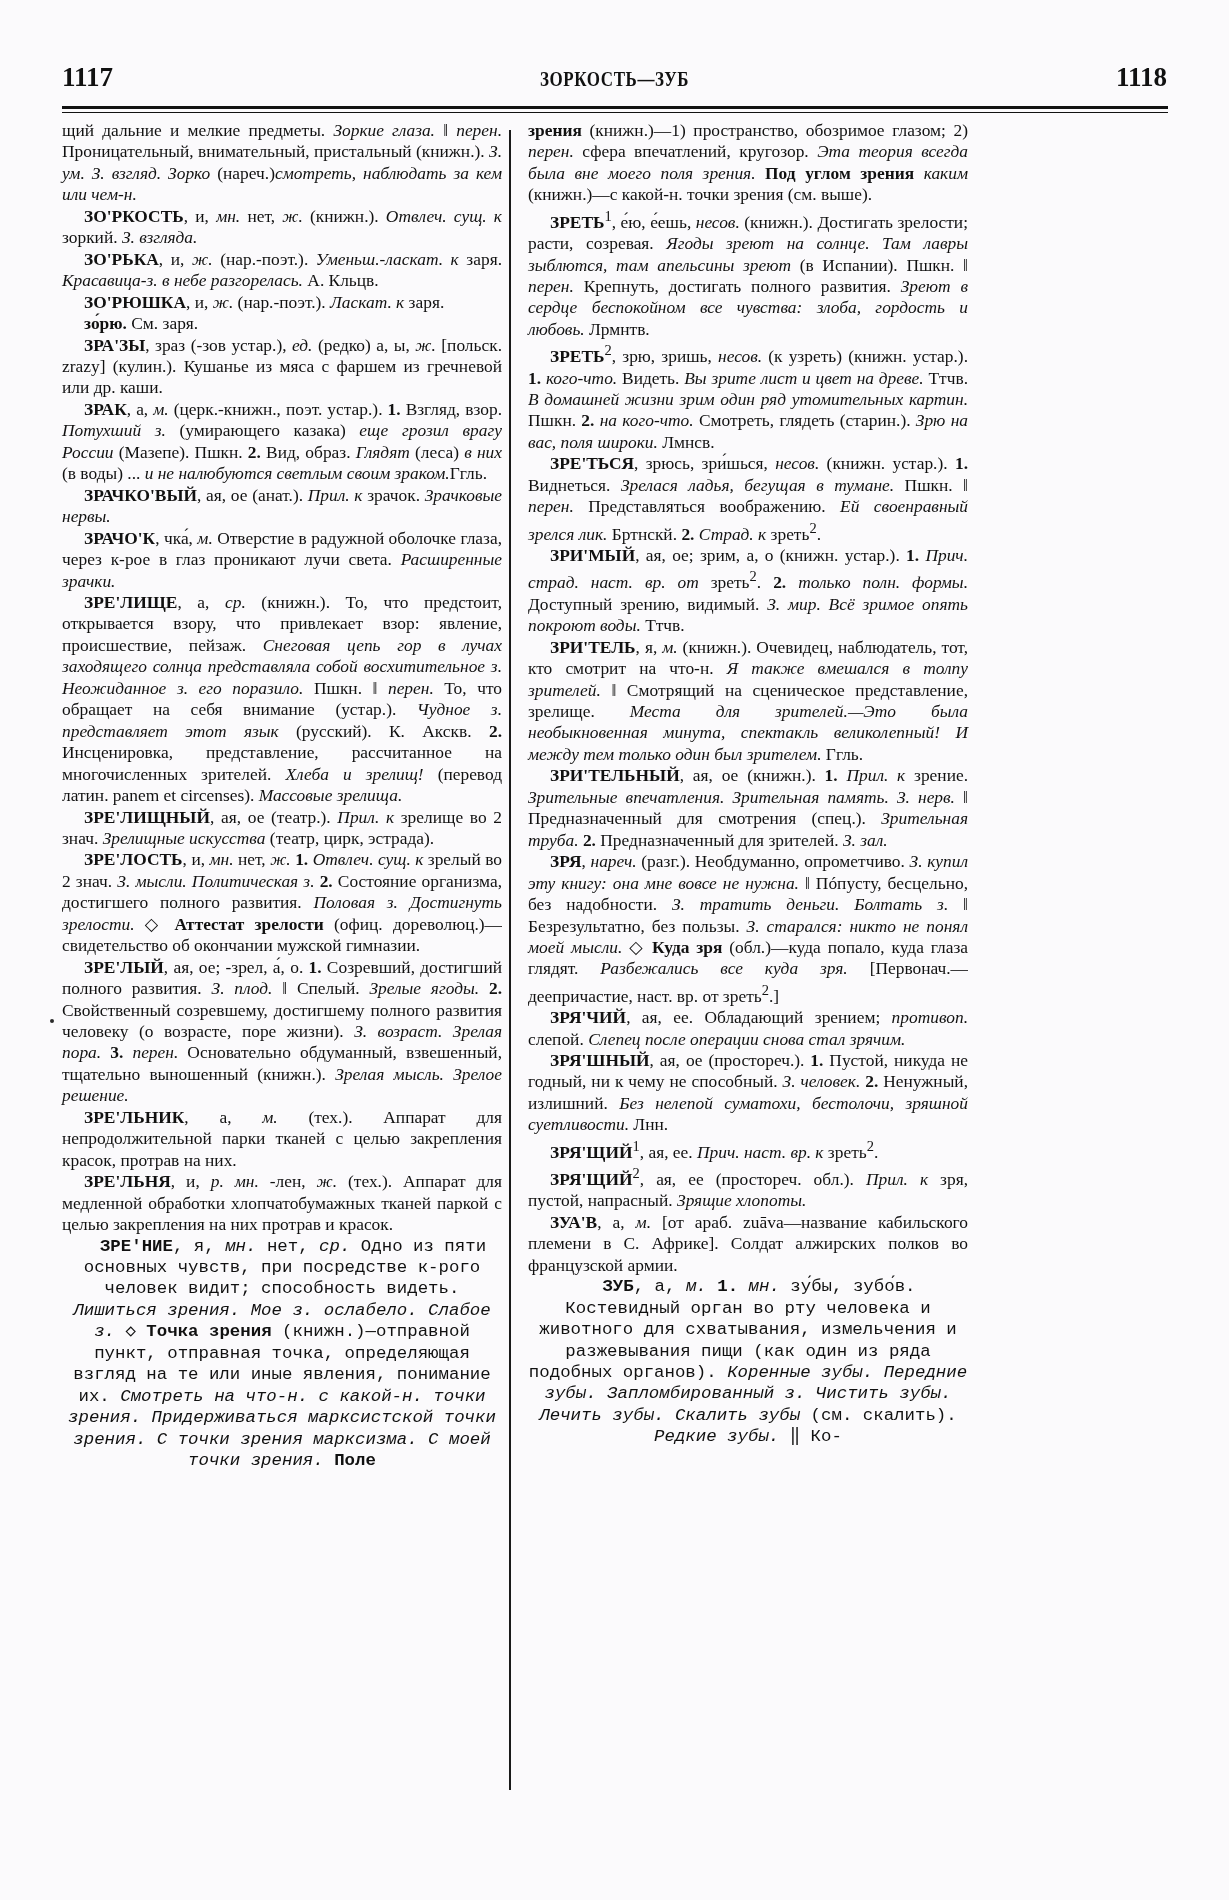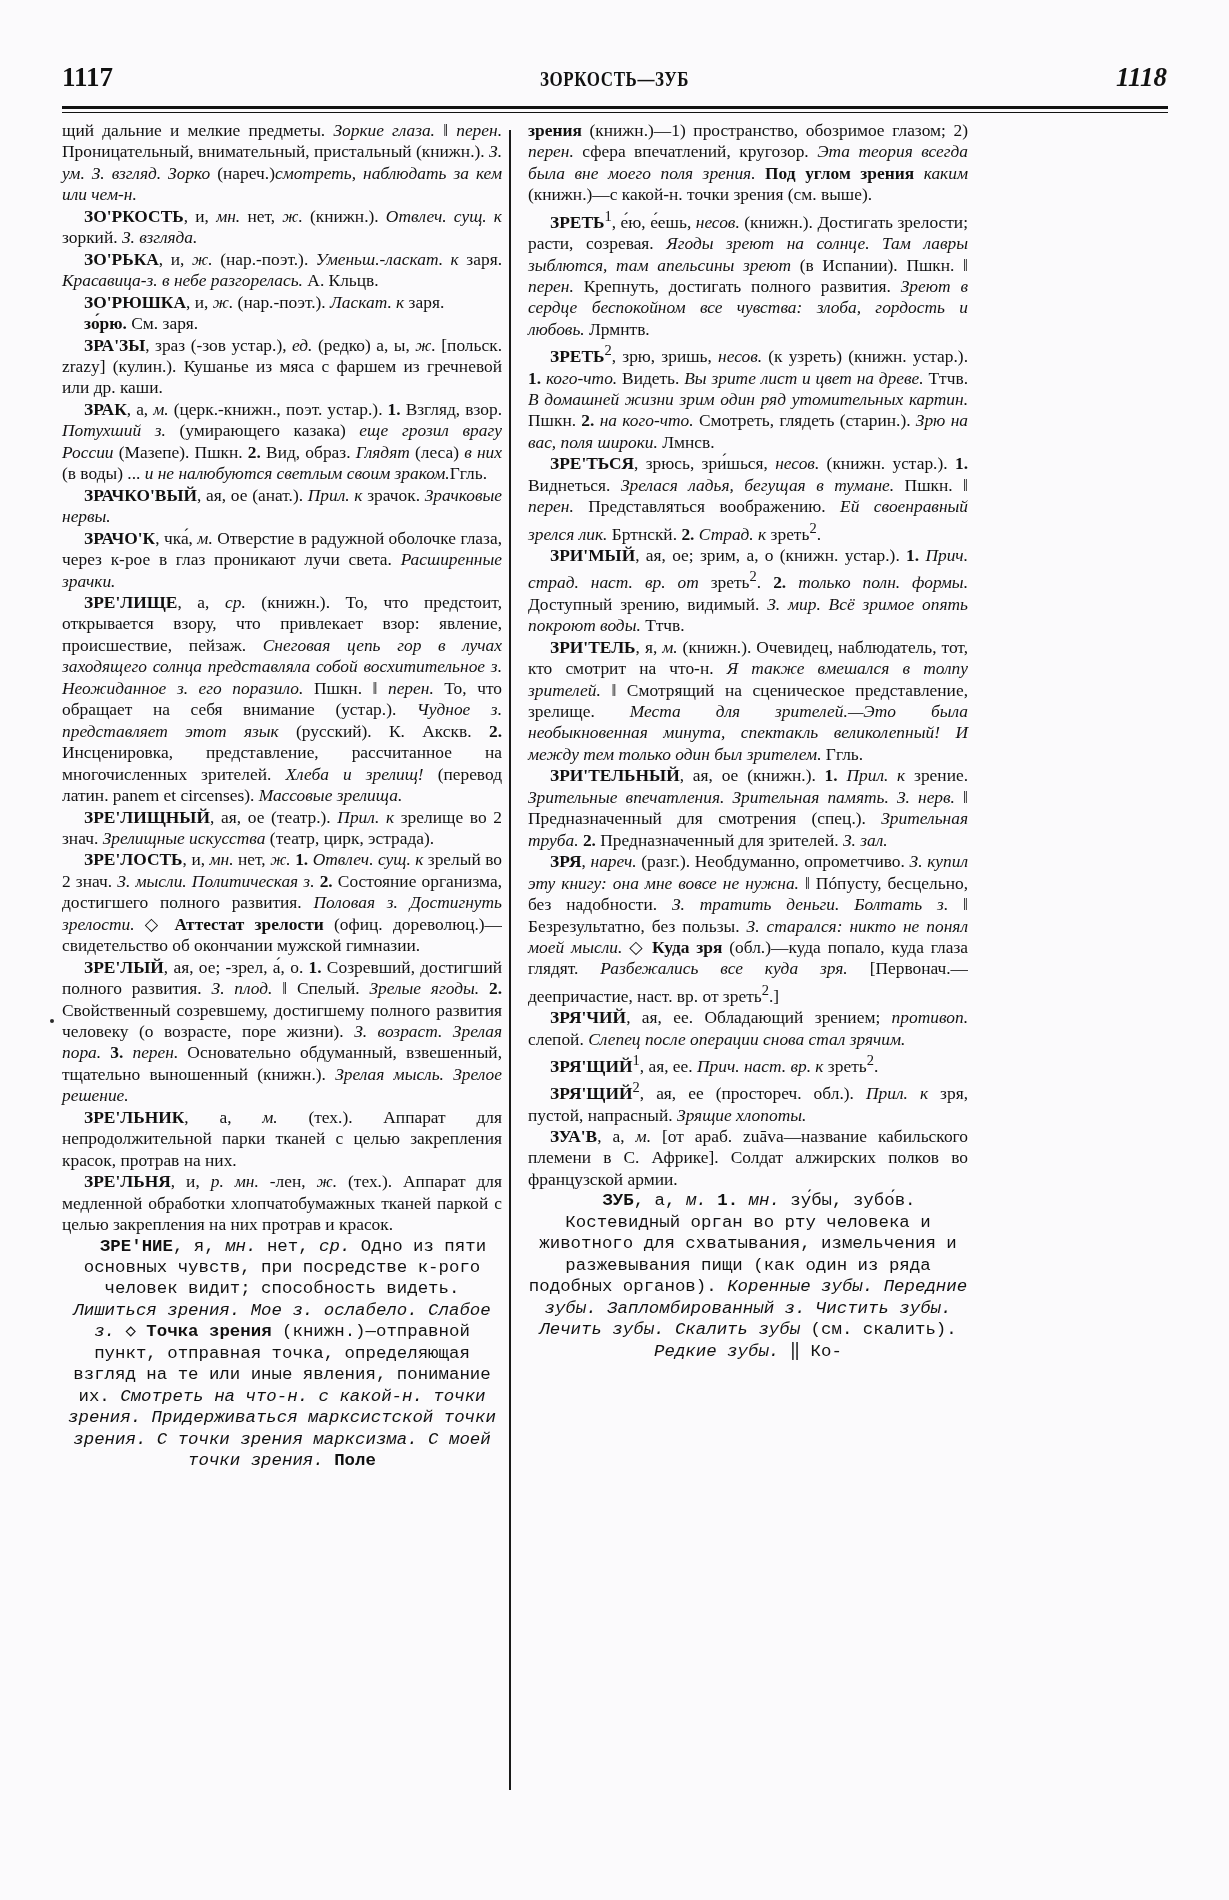--- a/index.html
+++ b/index.html
@@ -19,21 +19,21 @@
   
   .runhead{
     position:absolute;left:62px;top:62px;width:1105px;height:44px;
   }
   .folio{
     position:absolute;top:0;
     font-family:"Liberation Serif","DejaVu Serif",serif;
     font-weight:bold;font-size:27px;letter-spacing:0px;
   }
   .folio-l{left:0;}
-  .folio-r{right:0;font-style:italic;}
+  .folio-r{right:0;}
   .runtitle{
     position:absolute;left:0;right:0;top:6px;
     text-align:center;
     font-weight:bold;font-size:17px;
     letter-spacing:0.6px;
     transform:scaleY(1.18);
     transform-origin:center top;
   }
   .rule{
     position:absolute;left:62px;top:106px;width:1106px;
@@ -108,20 +108,21 @@
     <div class="col col-right" id="col-right">
         <p class="cont"><b>зрения</b> (книжн.)—1) пространство, обозримое глазом; 2) <i>перен.</i> сфера впечатлений, кругозор. <i>Эта теория всегда была вне моего поля зрения.</i> <b>Под углом зрения</b> <i>каким</i> (книжн.)—с какой-н. точки зрения (см. выше).</p>
         <p class="entry"><b>ЗРЕТЬ</b><sup>1</sup>, е́ю, е́ешь, <i>несов.</i> (книжн.). Достигать зрелости; расти, созревая. <i>Ягоды зреют на солнце. Там лавры зыблются, там апельсины зреют</i> (в Испании). Пшкн. ‖ <i>перен.</i> Крепнуть, достигать полного развития. <i>Зреют в сердце беспокойном все чувства: злоба, гордость и любовь.</i> Лрмнтв.</p>
         <p class="entry"><b>ЗРЕТЬ</b><sup>2</sup>, зрю, зришь, <i>несов.</i> (к узреть) (книжн. устар.). <b>1.</b> <i>кого-что.</i> Видеть. <i>Вы зрите лист и цвет на древе.</i> Ттчв. <i>В домашней жизни зрим один ряд утомительных картин.</i> Пшкн. <b>2.</b> <i>на кого-что.</i> Смотреть, глядеть (старин.). <i>Зрю на вас, поля широки.</i> Лмнсв.</p>
         <p class="entry"><b>ЗРЕ'ТЬСЯ</b>, зрюсь, зри́шься, <i>несов.</i> (книжн. устар.). <b>1.</b> Виднеться. <i>Зрелася ладья, бегущая в тумане.</i> Пшкн. ‖ <i>перен.</i> Представляться воображению. <i>Ей своенравный зрелся лик.</i> Бртнскй. <b>2.</b> <i>Страд. к</i> зреть<sup>2</sup>.</p>
         <p class="entry"><b>ЗРИ'МЫЙ</b>, ая, ое; зрим, а, о (книжн. устар.). <b>1.</b> <i>Прич. страд. наст. вр. от</i> зреть<sup>2</sup>. <b>2.</b> <i>только полн. формы.</i> Доступный зрению, видимый. <i>З. мир. Всё зримое опять покроют воды.</i> Ттчв.</p>
         <p class="entry"><b>ЗРИ'ТЕЛЬ</b>, я, <i>м.</i> (книжн.). Очевидец, наблюдатель, тот, кто смотрит на что-н. <i>Я также вмешался в толпу зрителей.</i> ‖ Смотрящий на сценическое представление, зрелище. <i>Места для зрителей.—Это была необыкновенная минута, спектакль великолепный! И между тем только один был зрителем.</i> Ггль.</p>
         <p class="entry"><b>ЗРИ'ТЕЛЬНЫЙ</b>, ая, ое (книжн.). <b>1.</b> <i>Прил. к</i> зрение. <i>Зрительные впечатления. Зрительная память. З. нерв.</i> ‖ Предназначенный для смотрения (спец.). <i>Зрительная труба.</i> <b>2.</b> Предназначенный для зрителей. <i>З. зал.</i></p>
         <p class="entry"><b>ЗРЯ</b>, <i>нареч.</i> (разг.). Необдуманно, опрометчиво. <i>З. купил эту книгу: она мне вовсе не нужна.</i> ‖ Пóпусту, бесцельно, без надобности. <i>З. тратить деньги. Болтать з.</i> ‖ Безрезультатно, без пользы. <i>З. старался: никто не понял моей мысли.</i> ◇ <b>Куда зря</b> (обл.)—куда попало, куда глаза глядят. <i>Разбежались все куда зря.</i> [Первонач.—деепричастие, наст. вр. от зреть<sup>2</sup>.]</p>
         <p class="entry"><b>ЗРЯ'ЧИЙ</b>, ая, ее. Обладающий зрением; <i>противоп.</i> слепой. <i>Слепец после операции снова стал зрячим.</i></p>
+        <p class="entry"><b>ЗРЯ'ШНЫЙ</b>, ая, ое (простореч.). <b>1.</b> Пустой, никуда не годный, ни к чему не способный. <i>З. человек.</i> <b>2.</b> Ненужный, излишний. <i>Без нелепой суматохи, бестолочи, зряшной суетливости.</i> Лнн.</p>
         <p class="entry"><b>ЗРЯ'ЩИЙ</b><sup>1</sup>, ая, ее. <i>Прич. наст. вр. к</i> зреть<sup>2</sup>.</p>
         <p class="entry"><b>ЗРЯ'ЩИЙ</b><sup>2</sup>, ая, ее (простореч. обл.). <i>Прил. к</i> зря, пустой, напрасный. <i>Зрящие хлопоты.</i></p>
         <p class="entry"><b>ЗУА'В</b>, а, <i>м.</i> [от араб. zuāva—название кабильского племени в С. Африке]. Солдат алжирских полков во французской армии.</p>
         <p class="entry"><b>ЗУБ</b>, а, <i>м.</i> <b>1.</b> <i>мн.</i> зу́бы, зубо́в. Костевидный орган во рту человека и животного для схватывания, измельчения и разжевывания пищи (как один из ряда подобных органов). <i>Коренные зубы. Передние зубы. Запломбированный з. Чистить зубы. Лечить зубы. Скалить зубы</i> (см. скалить). <i>Редкие зубы.</i> ‖ Ко-</p>
       </div>
   </div>
 
 </div>
 
 </body></html>

